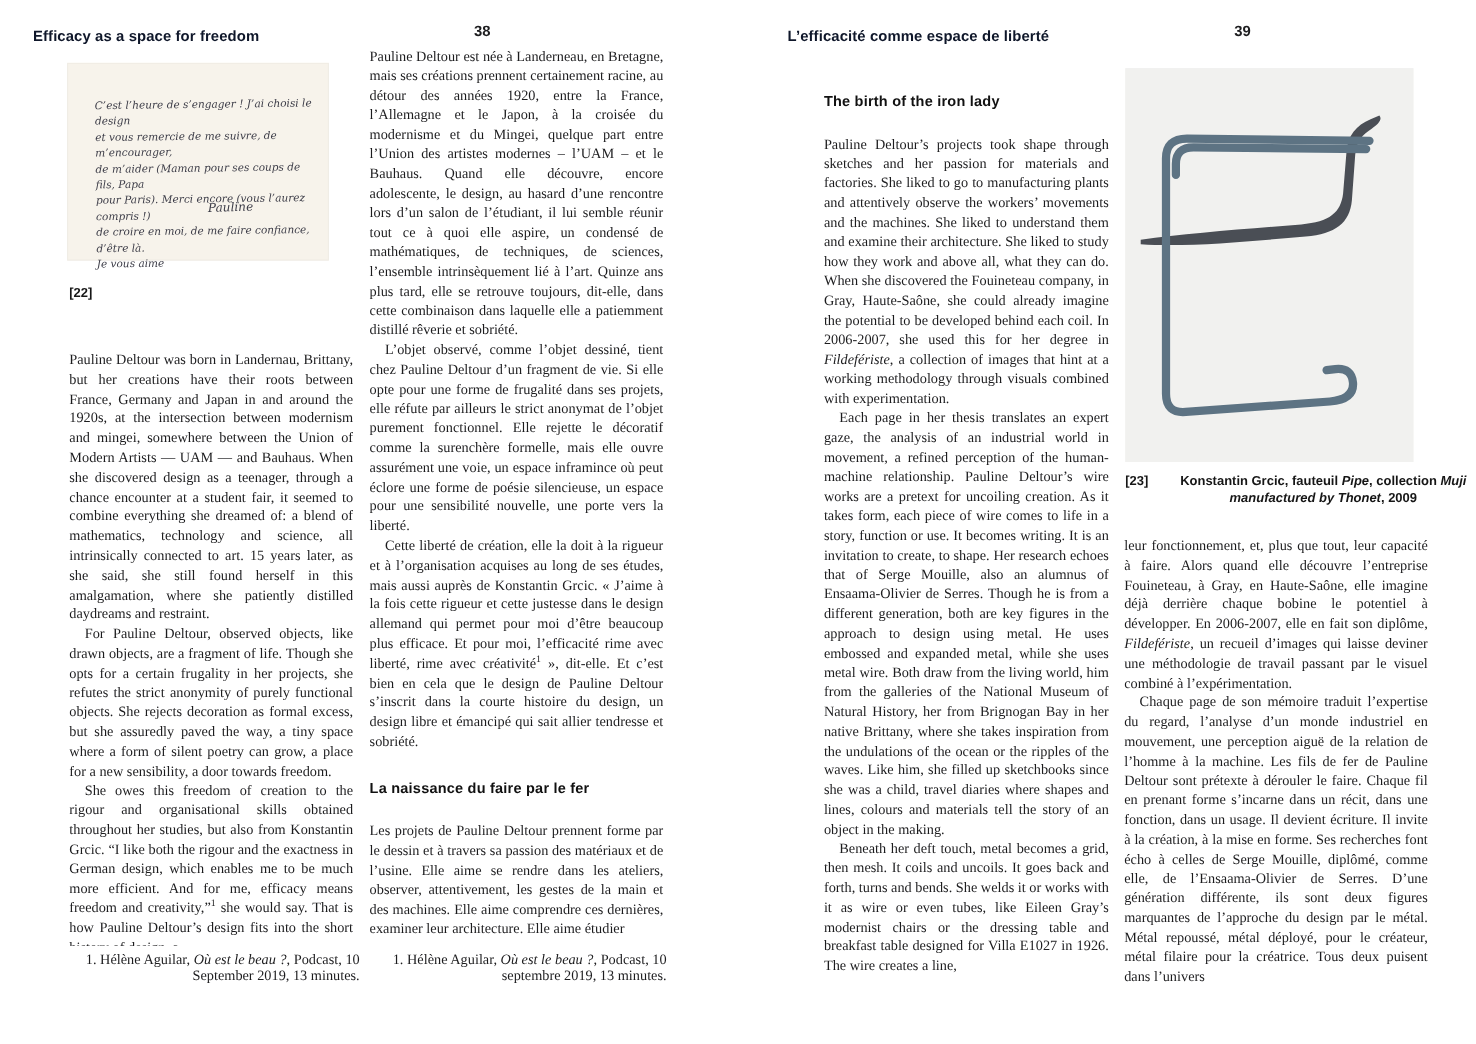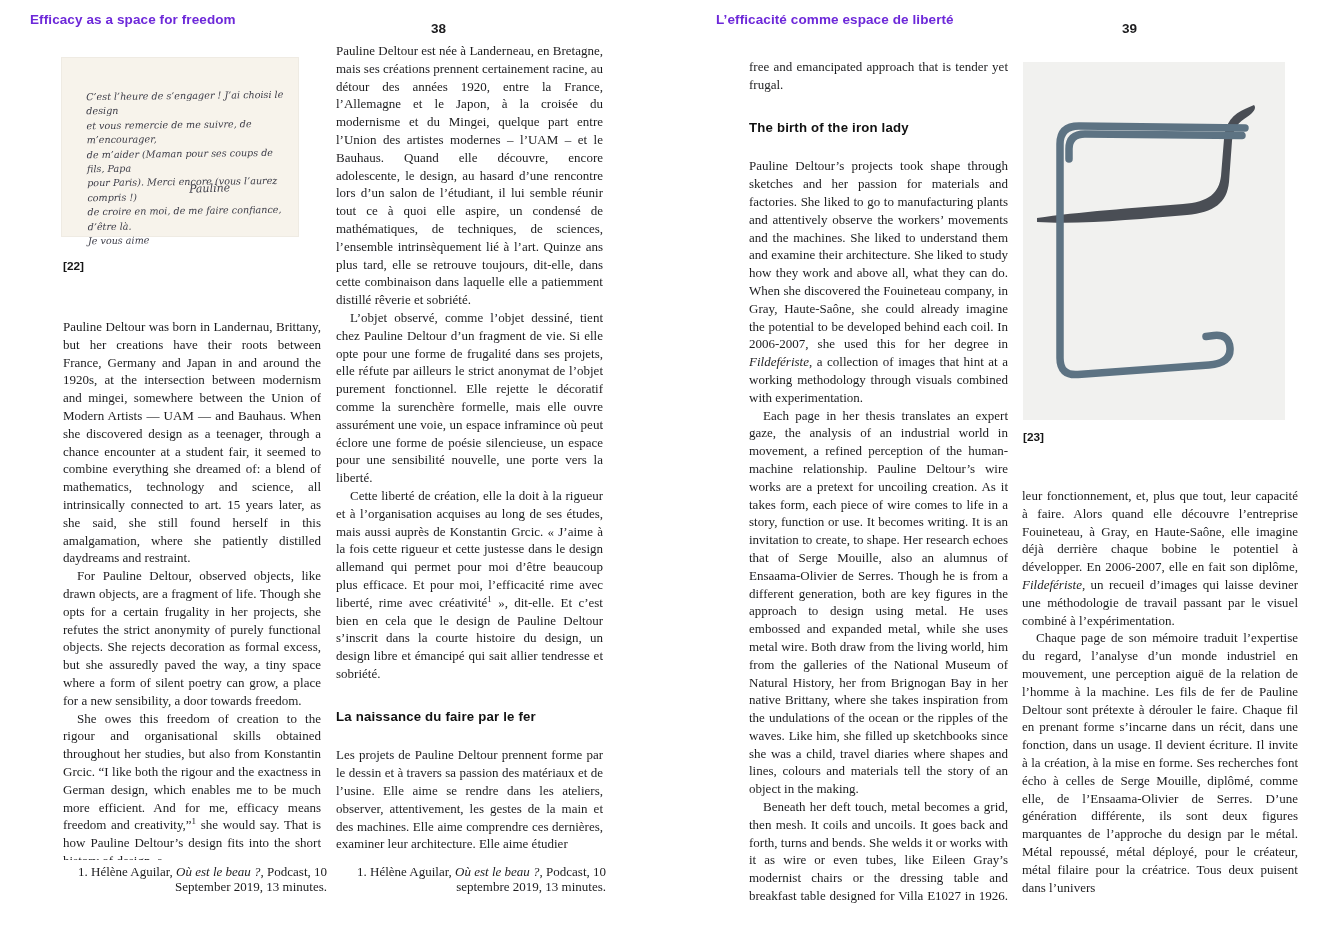--- a/index.html
+++ b/index.html
@@ -1,21 +1,21 @@
 <!DOCTYPE html>
 <html><head>
 <meta charset="utf-8">
 <style>
   html,body{margin:0;padding:0;}
   body{
     width:1342px;height:949px;position:relative;overflow:hidden;
     background:#ffffff;color:#1a1a1a;
     font-family:"Liberation Sans",sans-serif;
   }
-  .runhead{position:absolute;top:12px;font-size:13.5px;font-weight:700;letter-spacing:.1px;color:#6d28d9;}
+  .runhead{position:absolute;top:25px;font-size:13.5px;font-weight:700;letter-spacing:.1px;color:#0f172a;}
   .pagenum{position:absolute;top:21px;font-size:13.5px;font-weight:700;color:#1d1d1f;}
 
   
   .note-img{position:absolute;left:61px;top:57px;width:238px;height:180px;background:#f7f3eb;box-shadow:0 0 0 1px rgba(0,0,0,0.03) inset;}
   .note-text{position:absolute;left:26px;top:32px;right:14px;
     font-family:"DejaVu Serif",serif;font-style:italic;font-size:9.6px;line-height:14.4px;
     color:#3d3d48;transform:rotate(-.7deg);}
   .note-sig{position:absolute;left:128px;top:125px;font-family:"DejaVu Serif",serif;
     font-style:italic;font-size:11px;color:#3d3d48;transform:rotate(-2deg);}
 
@@ -77,21 +77,20 @@
     <h3><span>La naissance du faire par le fer</span></h3>
     <p><span>Les projets de Pauline Deltour prennent forme par le dessin et à travers sa passion des matériaux et de l’usine. Elle aime se rendre dans les ateliers, observer, attentivement, les gestes de la main et des machines. Elle aime comprendre ces dernières, examiner leur architecture. Elle aime étudier</span></p>
   </div>
 
 <div class="footnote" style="left:336px;top:864px;width:270px"><span>1. Hélène Aguilar, </span><span class="it">Où est le beau ?</span><span>, Podcast, 10 septembre 2019, 13 minutes.</span></div>
 
 <div class="runhead" style="left:716px">L’efficacité comme espace de liberté</div>
 <div class="pagenum" style="left:1122px">39</div>
 
 <div class="bodycol" lang="en" style="left:749px;top:58px;width:259px;height:846px">
-    <p><span>free and emancipated approach that is tender yet frugal.</span></p>
     <h3><span>The birth of the iron lady</span></h3>
     <p><span>Pauline Deltour’s projects took shape through sketches and her passion for materials and factories. She liked to go to manufacturing plants and attentively observe the workers’ movements and the machines. She liked to understand them and examine their architecture. She liked to study how they work and above all, what they can do. When she discovered the Fouineteau company, in Gray, Haute-Saône, she could already imagine the potential to be developed behind each coil. In 2006-2007, she used this for her degree in </span><span class="it">Fildefériste</span><span>, a collection of images that hint at a working methodology through visuals combined with experimentation.</span></p>
     <p class="indent"><span>Each page in her thesis translates an expert gaze, the analysis of an industrial world in movement, a refined perception of the human-machine relationship. Pauline Deltour’s wire works are a pretext for uncoiling creation. As it takes form, each piece of wire comes to life in a story, function or use. It becomes writing. It is an invitation to create, to shape. Her research echoes that of Serge Mouille, also an alumnus of Ensaama-Olivier de Serres. Though he is from a different generation, both are key figures in the approach to design using metal. He uses embossed and expanded metal, while she uses metal wire. Both draw from the living world, him from the galleries of the National Museum of Natural History, her from Brignogan Bay in her native Brittany, where she takes inspiration from the undulations of the ocean or the ripples of the waves. Like him, she filled up sketchbooks since she was a child, travel diaries where shapes and lines, colours and materials tell the story of an object in the making.</span></p>
     <p class="indent"><span>Beneath her deft touch, metal becomes a grid, then mesh. It coils and uncoils. It goes back and forth, turns and bends. She welds it or works with it as wire or even tubes, like Eileen Gray’s modernist chairs or the dressing table and breakfast table designed for Villa E1027 in 1926. The wire creates a line,</span></p>
   </div>
 
 <div class="photo">
   <svg width="262" height="358" viewBox="0 0 262 358">
     <rect x="0" y="0" width="262" height="358" fill="#f1f1ef"></rect>
 
@@ -107,18 +106,19 @@
              C 204,141 191,150.5 164,153
              C 116,157 58,163 14,160 Z" fill="#4a4e55"></path>
 
     <path fill="none" stroke-width="7.5" stroke-linecap="round" stroke-linejoin="round" d="M 222,66 L 56,64 Q 37,64 37,82 L 37,296 Q 37,314 55,312.5 L 186,303 Q 208,301 207,286 Q 206,272 191,273.5 L 183,274.5" stroke="#5d7383"></path>
     <path fill="none" stroke-width="7.5" stroke-linecap="round" stroke-linejoin="round" d="M 219,73.5 L 62,72 Q 46,72 46,87 L 46,97" stroke="#5d7383"></path>
   </svg>
 </div>
 
 <div class="caption" style="left:1023px;top:430px;width:274px">
   <span class="tag">[23]</span>
+  <span><span>Konstantin Grcic, fauteuil </span><span class="it">Pipe</span><span>, collection </span><span class="it">Muji manufactured by Thonet</span><span>, 2009</span></span>
 </div>
 
 <div class="bodycol" lang="fr" style="left:1022px;top:487px;width:276px;height:421px">
     <p><span>leur fonctionnement, et, plus que tout, leur capacité à faire. Alors quand elle découvre l’entreprise Fouineteau, à Gray, en Haute-Saône, elle imagine déjà derrière chaque bobine le potentiel à développer. En 2006-2007, elle en fait son diplôme, </span><span class="it">Fildefériste</span><span>, un recueil d’images qui laisse deviner une méthodologie de travail passant par le visuel combiné à l’expérimentation.</span></p>
     <p class="indent"><span>Chaque page de son mémoire traduit l’expertise du regard, l’analyse d’un monde industriel en mouvement, une perception aiguë de la relation de l’homme à la machine. Les fils de fer de Pauline Deltour sont prétexte à dérouler le faire. Chaque fil en prenant forme s’incarne dans un récit, dans une fonction, dans un usage. Il devient écriture. Il invite à la création, à la mise en forme. Ses recherches font écho à celles de Serge Mouille, diplômé, comme elle, de l’Ensaama-Olivier de Serres. D’une génération différente, ils sont deux figures marquantes de l’approche du design par le métal. Métal repoussé, métal déployé, pour le créateur, métal filaire pour la créatrice. Tous deux puisent dans l’univers</span></p>
   </div>
 
 </body></html>

